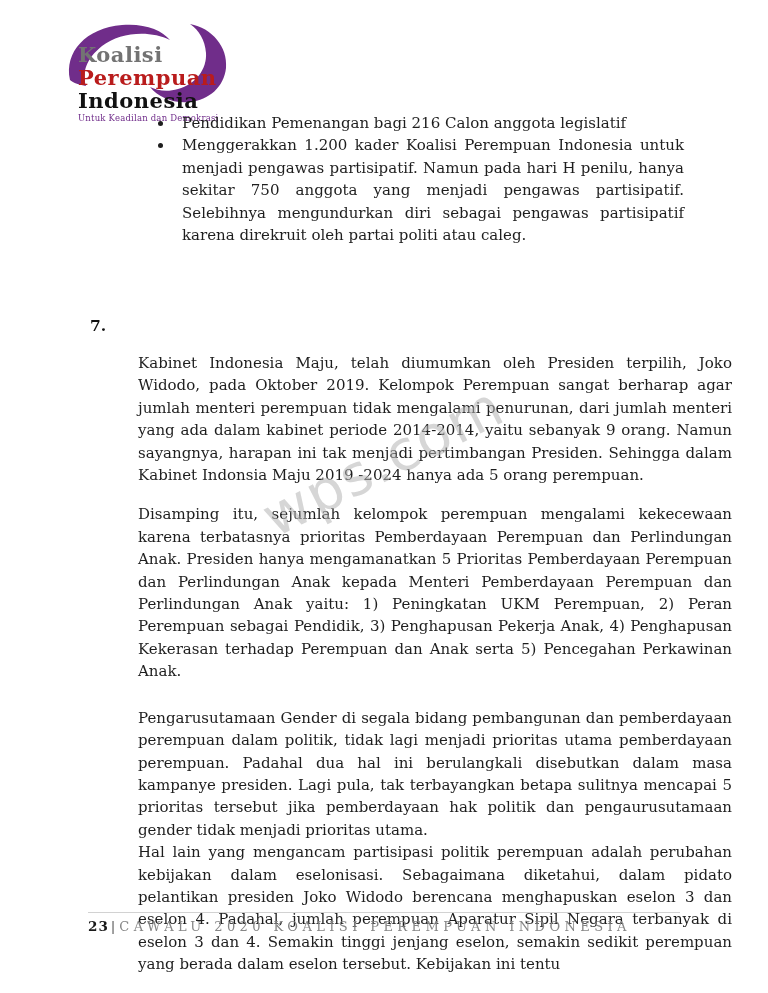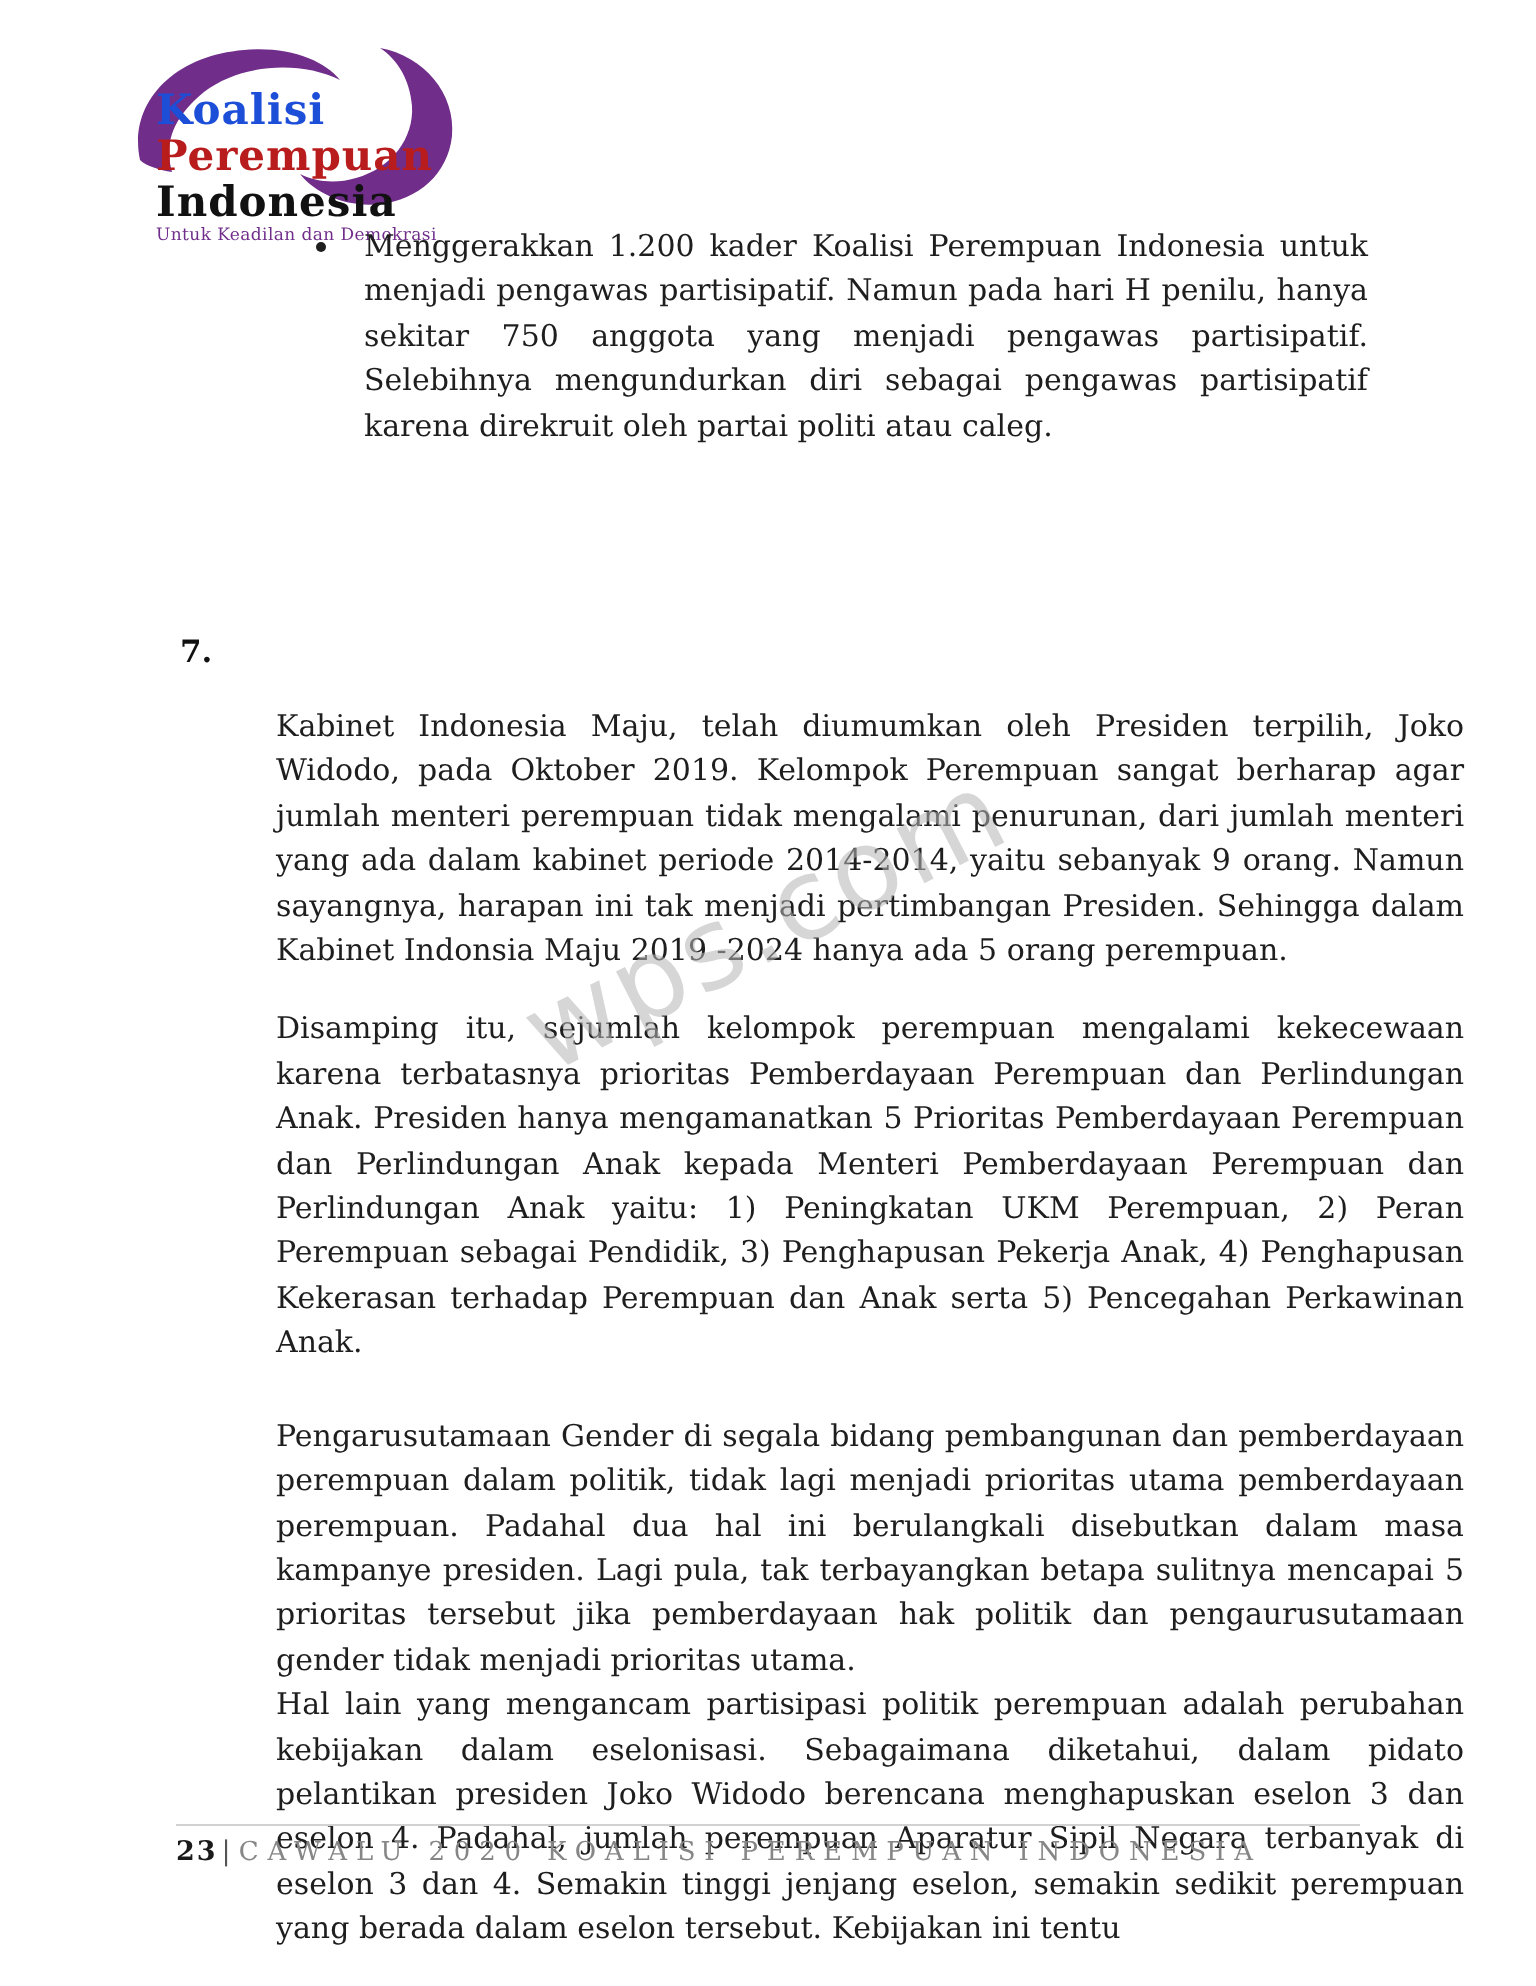--- a/index.html
+++ b/index.html
@@ -10,21 +10,21 @@
     overflow:hidden;
     font-family:"DejaVu Serif","Liberation Serif",serif;
     color:#1e1e1e;
   }
   .page{position:absolute;inset:0;background:#ffffff;}
 
   
   .logo{position:absolute;left:62px;top:20px;width:180px;height:98px;}
   .logo-swoosh{position:absolute;left:0;top:0;width:180px;height:98px;}
   .logo-text{position:absolute;left:16px;top:24px;line-height:1;}
-  .logo-line1{font-weight:bold;font-size:21px;color:#1d4ed8;letter-spacing:.5px;}
+  .logo-line1{font-weight:bold;font-size:21px;color:#737373;letter-spacing:.5px;}
   .logo-line2{font-weight:bold;font-size:21px;color:#b91c1c;margin-top:2px;letter-spacing:.5px;}
   .logo-line3{font-weight:bold;font-size:21px;color:#111111;margin-top:2px;letter-spacing:.5px;}
   .logo-tagline{font-size:8.5px;color:#702d8a;margin-top:3px;letter-spacing:.2px;}
 
   
   .bullet-list{
     position:absolute;left:90px;top:112px;width:594px;
     margin:0;padding:0;list-style:none;
     font-size:15px;line-height:22.4px;text-align:justify;
   }
@@ -101,20 +101,21 @@
     </svg>
     <div class="logo-text">
       <div class="logo-line1">Koalisi</div>
       <div class="logo-line2">Perempuan</div>
       <div class="logo-line3">Indonesia</div>
       <div class="logo-tagline">Untuk Keadilan dan Demokrasi</div>
     </div>
   </div>
 
   <ul class="bullet-list">
+    <li>Pendidikan Pemenangan bagi 216 Calon anggota legislatif</li>
     <li>Menggerakkan 1.200 kader Koalisi Perempuan Indonesia untuk menjadi pengawas partisipatif. Namun pada hari H penilu, hanya sekitar 750 anggota yang menjadi pengawas partisipatif. Selebihnya mengundurkan diri sebagai pengawas partisipatif karena direkruit oleh partai politi atau caleg.</li>
   </ul>
 
   <div class="section-heading">
     <span class="section-number">7.</span>
   </div>
 
   <div class="body-text">
     <p>Kabinet Indonesia Maju, telah diumumkan oleh Presiden terpilih, Joko Widodo, pada Oktober 2019. Kelompok Perempuan sangat berharap agar jumlah menteri perempuan tidak mengalami penurunan, dari jumlah menteri yang ada dalam kabinet periode 2014-2014, yaitu sebanyak 9 orang. Namun sayangnya, harapan ini tak menjadi pertimbangan Presiden.  Sehingga dalam Kabinet Indonsia Maju 2019 -2024 hanya ada 5 orang perempuan.</p>
     <p class="gap-lg">Disamping itu, sejumlah kelompok perempuan mengalami kekecewaan karena terbatasnya prioritas Pemberdayaan Perempuan dan Perlindungan Anak. Presiden hanya mengamanatkan 5 Prioritas Pemberdayaan Perempuan dan Perlindungan Anak kepada Menteri Pemberdayaan Perempuan dan Perlindungan Anak yaitu: 1) Peningkatan UKM Perempuan, 2) Peran Perempuan sebagai Pendidik, 3) Penghapusan Pekerja Anak, 4) Penghapusan Kekerasan terhadap Perempuan dan Anak serta 5) Pencegahan Perkawinan Anak.</p>

